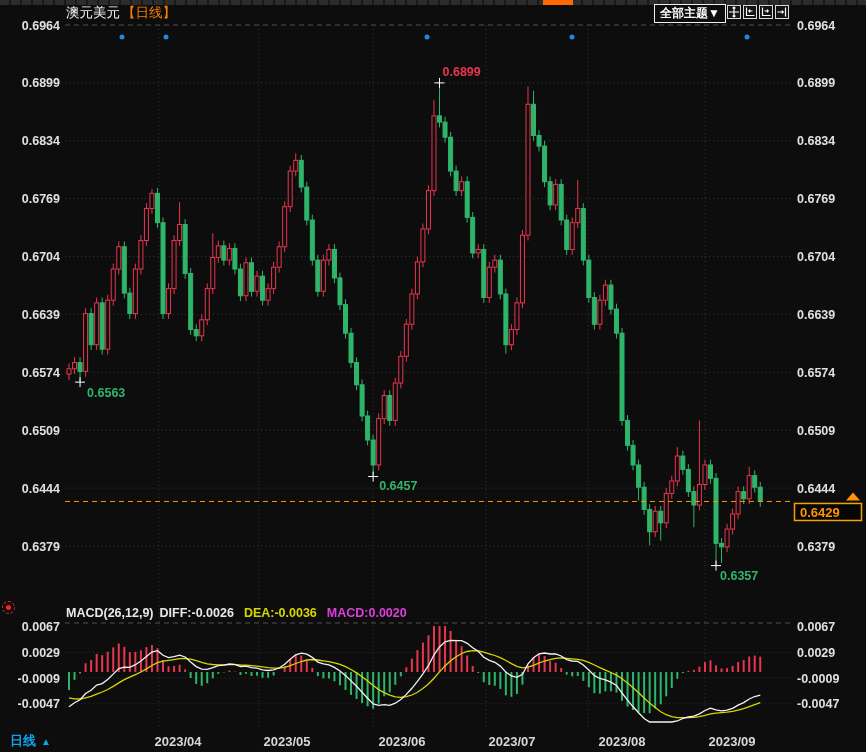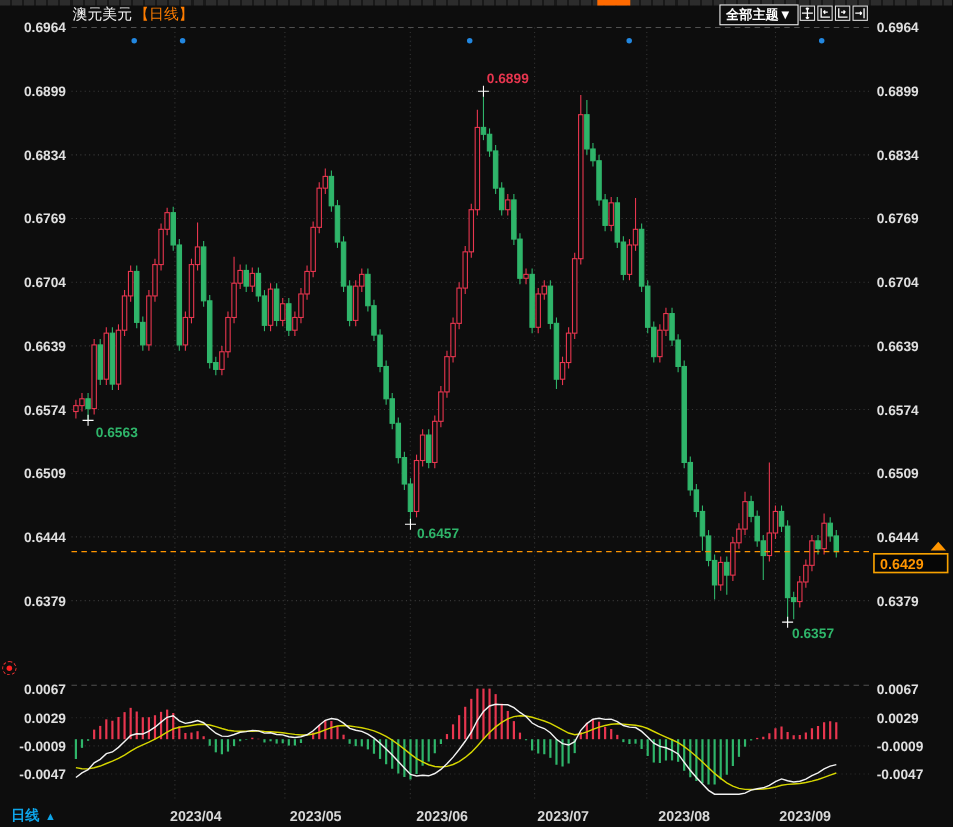--- a/index.html
+++ b/index.html
@@ -517,17 +517,20 @@
       <svg width="12" height="12">
         <path d="M9.5 1.5 V10.5 M1.5 6 H7.5 M7.5 6 L5.8 4.6 M7.5 6 L5.8 7.4" stroke="#fff" stroke-width="1.2" fill="none"></path>
       </svg>
     </div>
   </div>
 
   <div class="liveicon">
       <span></span>
     </div>
 
+  <div class="macdheader">
+    <span>MACD(26,12,9)</span><span class="diff">DIFF:-0.0026</span><span class="dea">DEA:-0.0036</span><span class="mval">MACD:0.0020</span>
+  </div>
 
   <div class="bottomleft">
     <span>日线</span><span class="tri">▲</span>
   </div>
 </div>
 
 </body></html>

